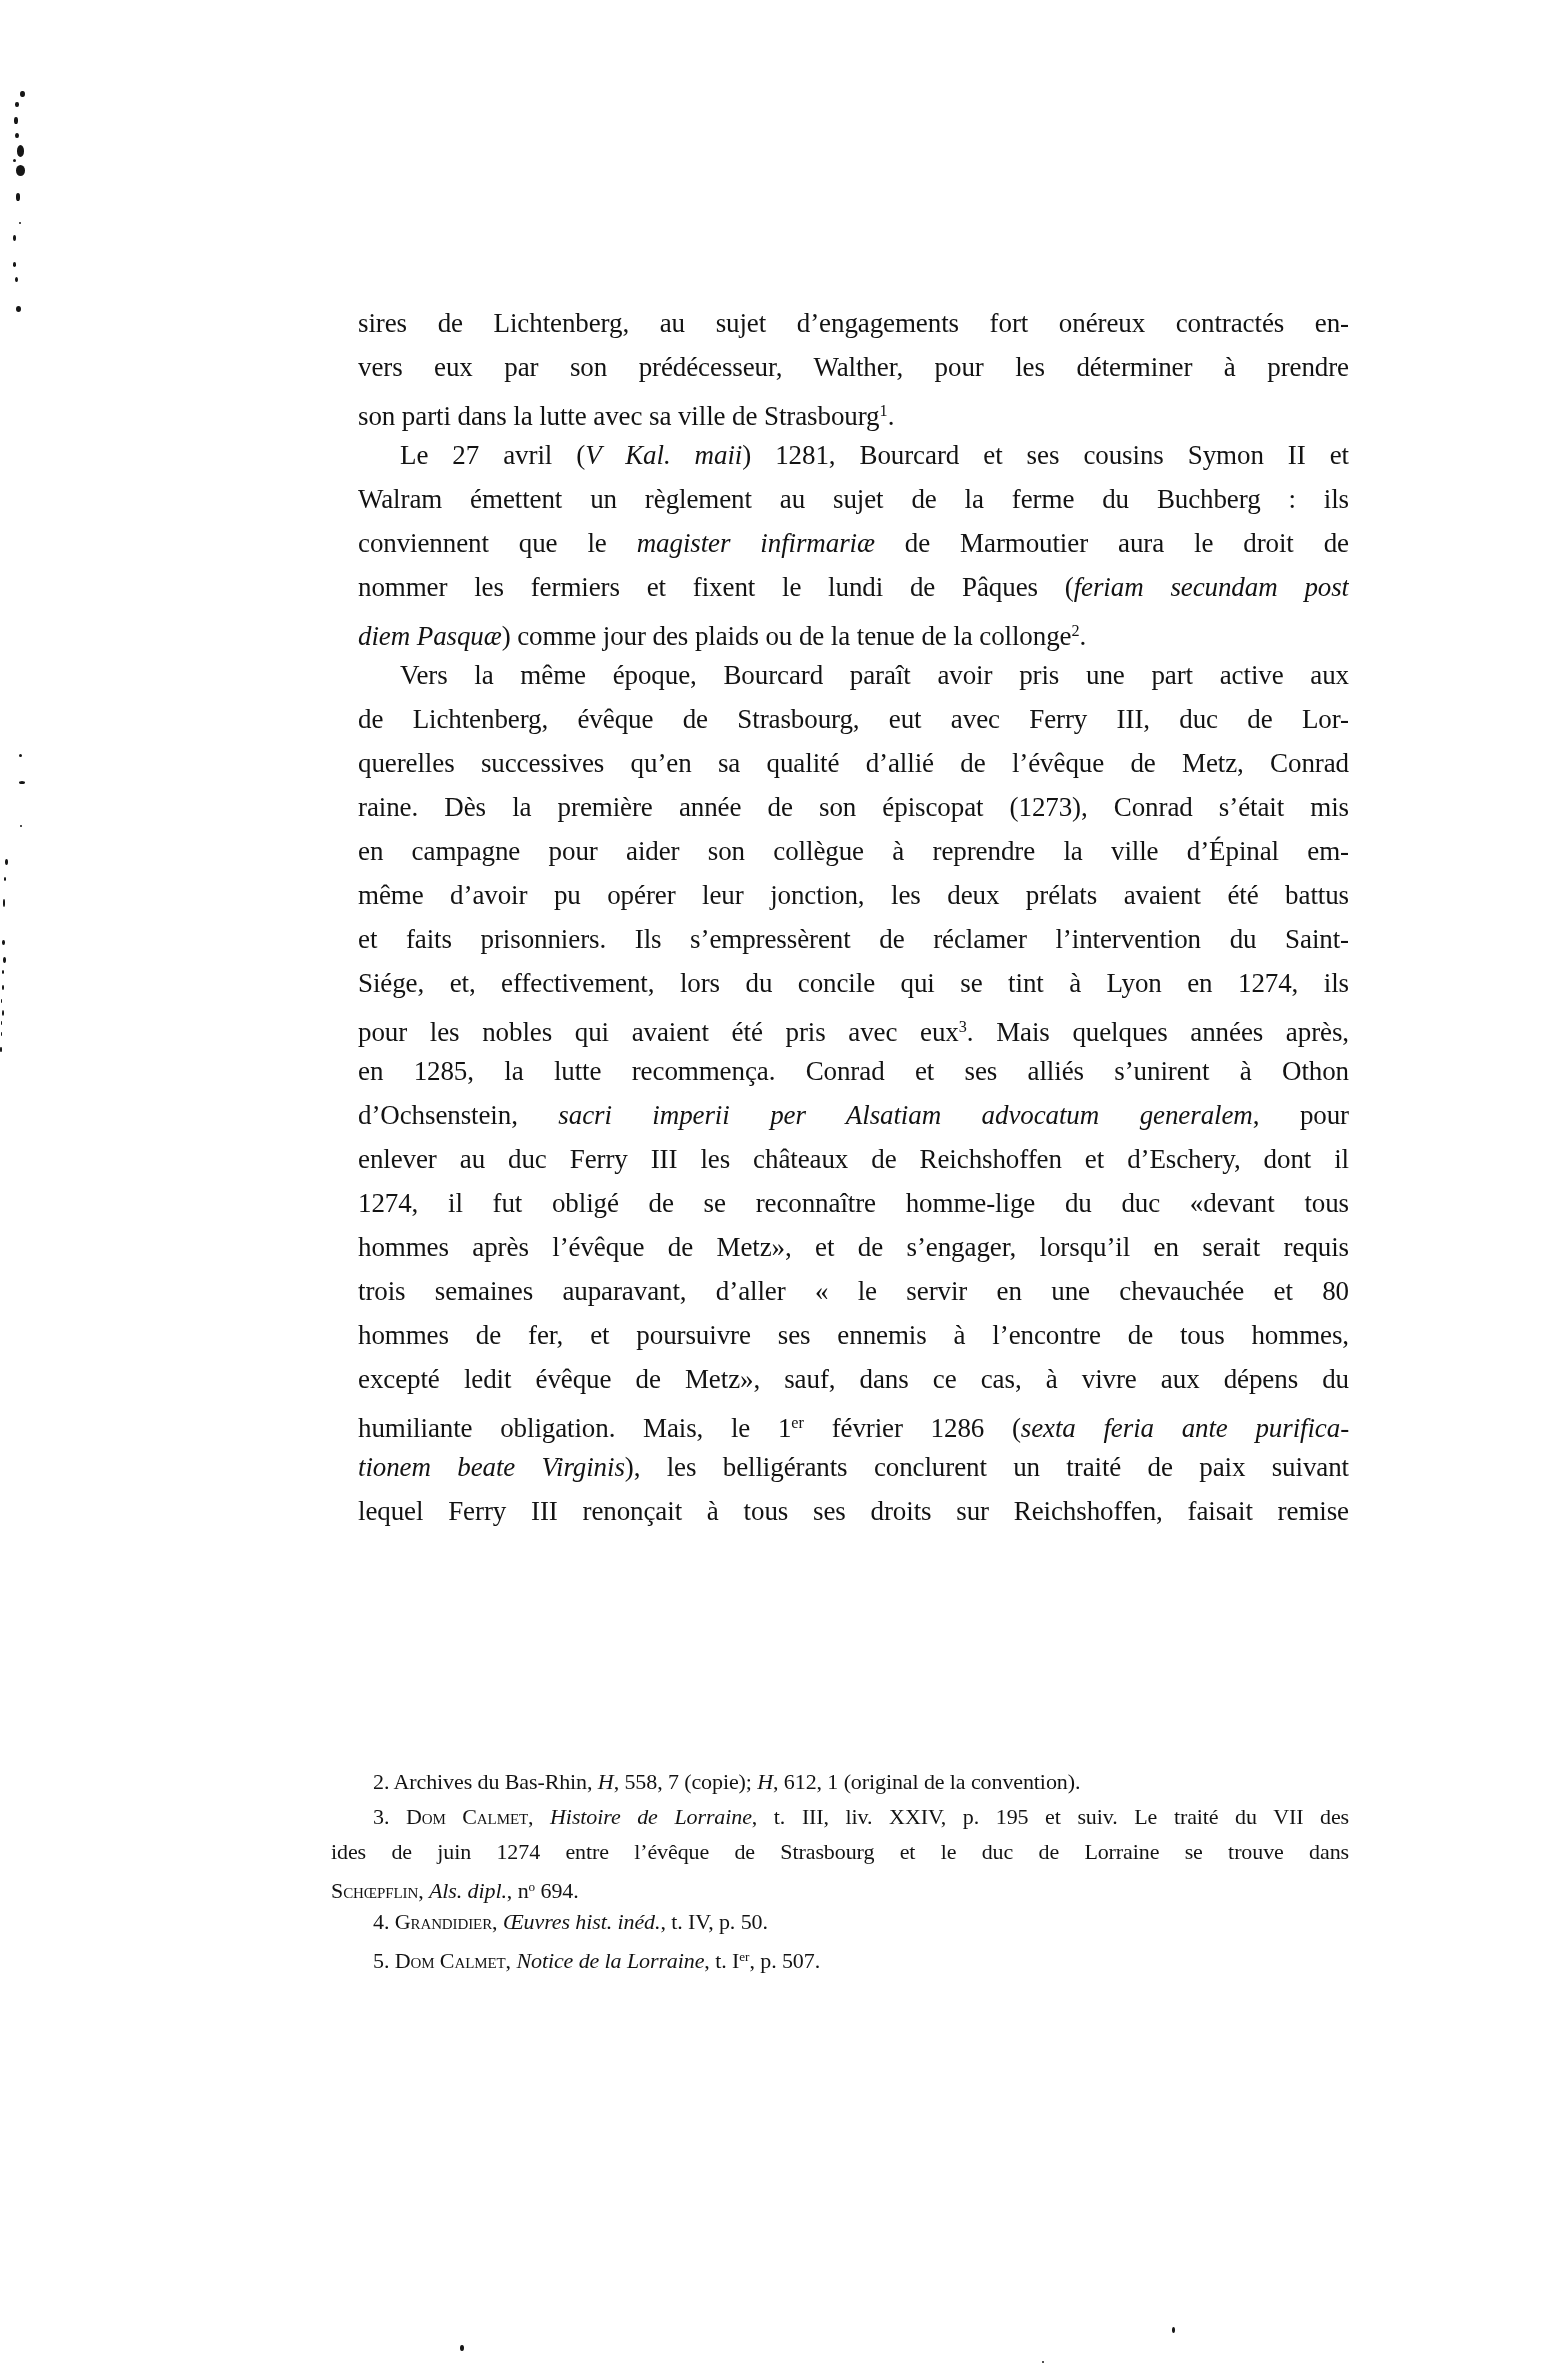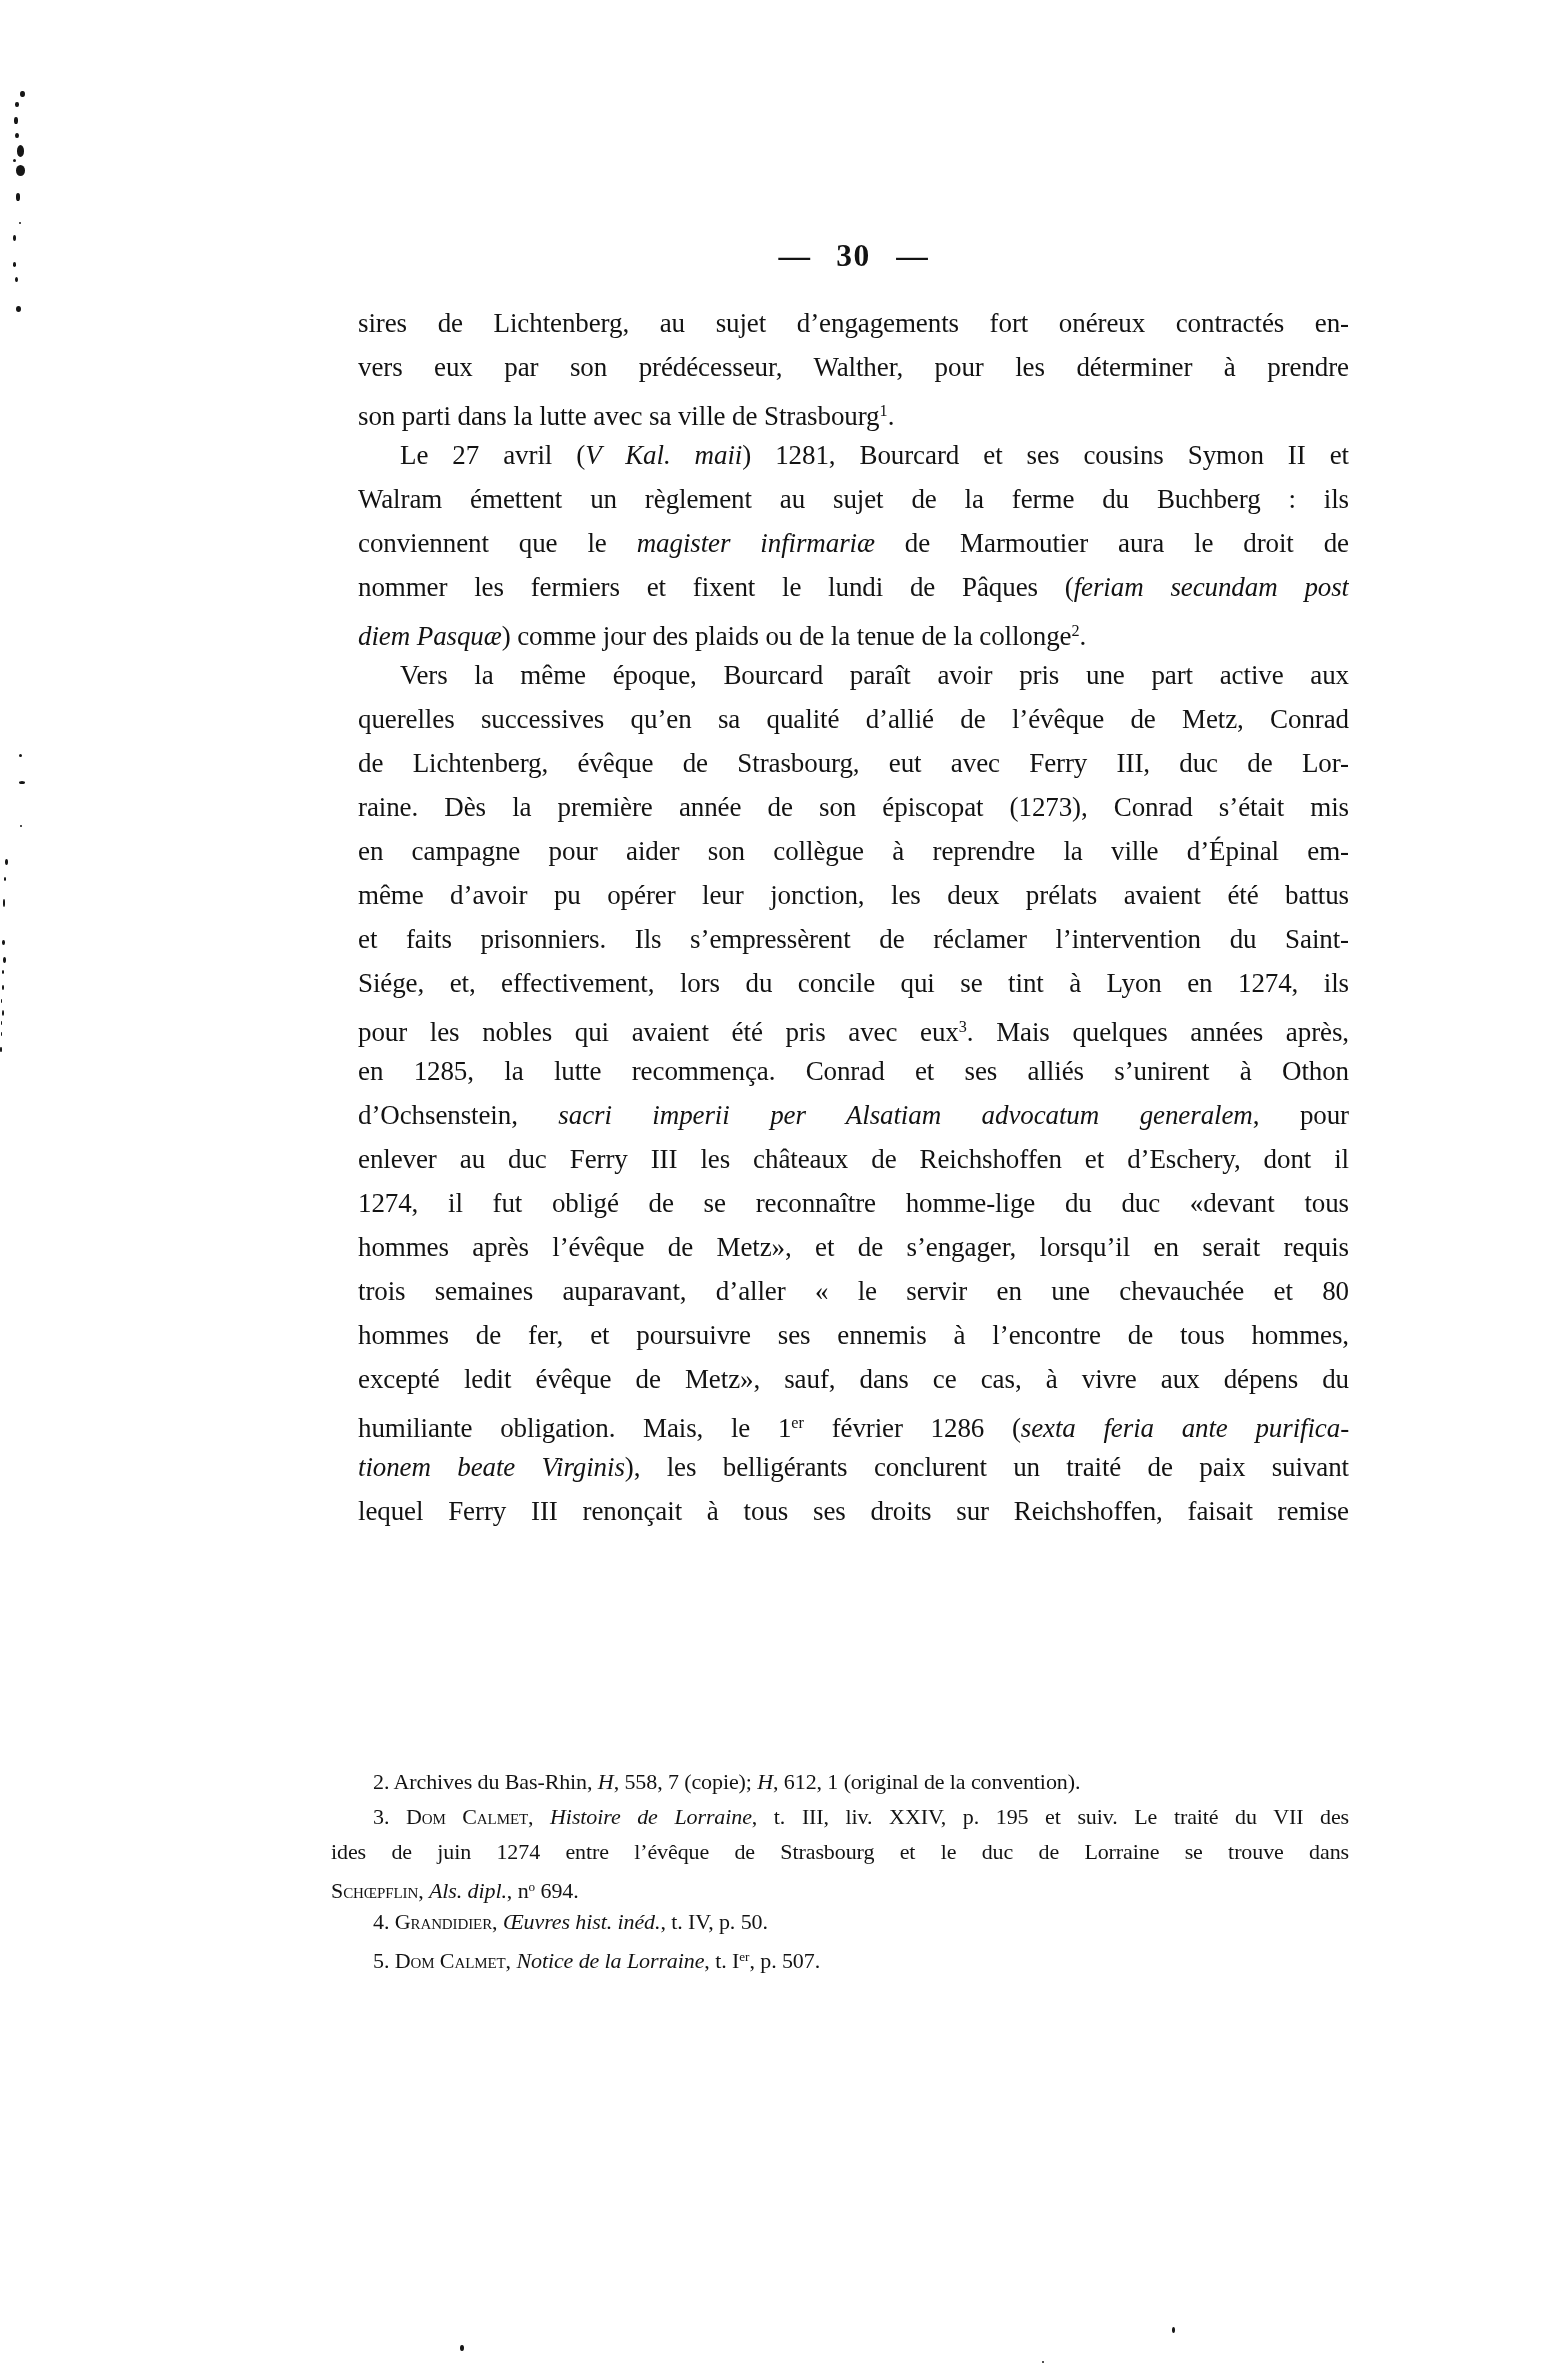--- a/index.html
+++ b/index.html
@@ -26,36 +26,33 @@
   .i{font-style:italic;}
   .sc{font-variant:small-caps;}
   .sup{font-size:60%;vertical-align:0.55em;letter-spacing:0;}
   .speck{position:absolute;display:block;background:#161616;border-radius:50%;}
 </style>
 </head>
 <body>
 
 <div class="page">
 
-  <div class="page-header">
-    <span class="dash">—</span><span class="pnum">30</span><span class="dash">—</span>
-  </div>
 
   <div class="body-text" id="body-text">
       <div class="tline"><span>sires de Lichtenberg, au sujet d’engagements fort onéreux contractés en-</span></div>
       <div class="tline"><span>vers eux par son prédécesseur, Walther, pour les déterminer à prendre</span></div>
       <div class="tline end"><span>son parti dans la lutte avec sa ville de Strasbourg</span><span class="sup">1</span><span>.</span></div>
       <div class="tline ind"><span>Le 27 avril (</span><span class="i">V Kal. maii</span><span>) 1281, Bourcard et ses cousins Symon II et</span></div>
       <div class="tline"><span>Walram émettent un règlement au sujet de la ferme du Buchberg : ils</span></div>
       <div class="tline"><span>conviennent que le </span><span class="i">magister infirmariæ</span><span> de Marmoutier aura le droit de</span></div>
       <div class="tline"><span>nommer les fermiers et fixent le lundi de Pâques (</span><span class="i">feriam secundam post</span></div>
       <div class="tline end"><span class="i">diem Pasquæ</span><span>) comme jour des plaids ou de la tenue de la collonge</span><span class="sup">2</span><span>.</span></div>
       <div class="tline ind"><span>Vers la même époque, Bourcard paraît avoir pris une part active aux</span></div>
+      <div class="tline"><span>de Lichtenberg, évêque de Strasbourg, eut avec Ferry III, duc de Lor-</span></div>
       <div class="tline"><span>querelles successives qu’en sa qualité d’allié de l’évêque de Metz, Conrad</span></div>
-      <div class="tline"><span>de Lichtenberg, évêque de Strasbourg, eut avec Ferry III, duc de Lor-</span></div>
       <div class="tline"><span>raine. Dès la première année de son épiscopat (1273), Conrad s’était mis</span></div>
       <div class="tline"><span>en campagne pour aider son collègue à reprendre la ville d’Épinal em-</span></div>
       <div class="tline"><span>même d’avoir pu opérer leur jonction, les deux prélats avaient été battus</span></div>
       <div class="tline"><span>et faits prisonniers. Ils s’empressèrent de réclamer l’intervention du Saint-</span></div>
       <div class="tline"><span>Siége, et, effectivement, lors du concile qui se tint à Lyon en 1274, ils</span></div>
       <div class="tline"><span>pour les nobles qui avaient été pris avec eux</span><span class="sup">3</span><span>. Mais quelques années après,</span></div>
       <div class="tline"><span>en 1285, la lutte recommença. Conrad et ses alliés s’unirent à Othon</span></div>
       <div class="tline"><span>d’Ochsenstein, </span><span class="i">sacri imperii per Alsatiam advocatum generalem</span><span>, pour</span></div>
       <div class="tline"><span>enlever au duc Ferry III les châteaux de Reichshoffen et d’Eschery, dont il</span></div>
       <div class="tline"><span>1274, il fut obligé de se reconnaître homme-lige du duc «devant tous</span></div>

